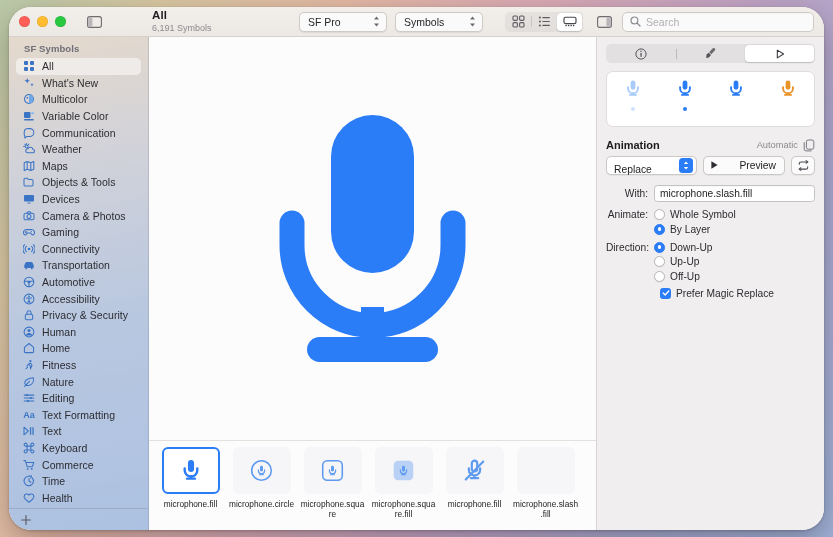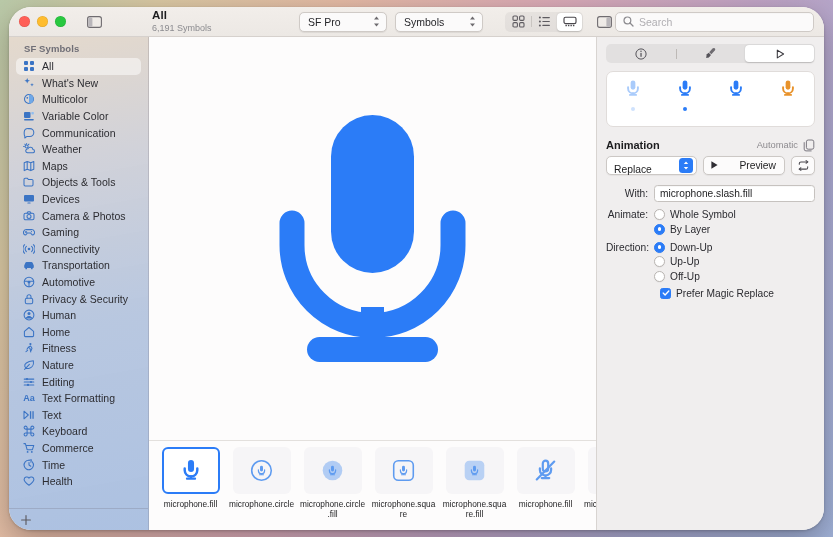--- a/index.html
+++ b/index.html
@@ -52,21 +52,21 @@
   }
   .popup .lbl { flex: 1; white-space: nowrap; }
   .chev-ud { width: 9px; height: 13px; flex: 0 0 9px; }
 
   .seg-group { display: flex; align-items: center; height: 20px; border-radius: 5px;
                background: rgba(0,0,0,.045); padding: 1px; gap: 0; }
   .seg-btn { width: 25px; height: 18px; border-radius: 4px; display: flex; align-items:center; justify-content:center; cursor: default; }
   .seg-btn.on { background: #fff; box-shadow: 0 .5px 1.5px rgba(0,0,0,.17); }
   .seg-div { width: .5px; height: 11px; background: #c9c5c1; }
 
-  .tb-right { width: 231px; display: flex; align-items: center; padding-right: 10px; }
+  .tb-right { width: 231px; display: flex; align-items: center; gap: 7px; padding-right: 10px; }
   .insp-toggle { width: 22px; height: 18px; display:flex; align-items:center; justify-content:center; cursor: default; }
   .search {
     flex: 1; height: 20px; border-radius: 5px; background: #fbfafa;
     border: .5px solid #cfcac6; display: flex; align-items: center; gap: 5px;
     padding: 0 7px; box-shadow: inset 0 .5px 1px rgba(0,0,0,.03);
   }
   .search input {
     border: 0; outline: 0; background: transparent; font-size: 10.5px;
     color: #26262a; font-family: inherit; width: 100%;
   }
@@ -438,20 +438,30 @@
                   <circle cx="6" cy="6" r="4.8" stroke="#3b74c4" fill="none" stroke-width="1.05" stroke-linecap="round" stroke-linejoin="round"></circle>
                   <circle cx="6" cy="6" r="1.5" fill="#3b74c4"></circle>
                   <path d="M1.5 5.2h3.1M7.4 5.2h3.1M6 7.5v3.2" stroke="#3b74c4" fill="none" stroke-width="1.05" stroke-linecap="round" stroke-linejoin="round"></path>
                 </svg>
               </span>
               <span class="sb-lbl">Automotive</span>
             </div>
             <div class="sb-item">
               <span class="sb-ico">
                 <svg width="12" height="12" viewBox="0 0 12 12">
+                  <circle cx="6" cy="6" r="4.9" stroke="#3b74c4" fill="none" stroke-width="1.05" stroke-linecap="round" stroke-linejoin="round"></circle>
+                  <circle cx="6" cy="3.3" r=".85" fill="#3b74c4"></circle>
+                  <path d="M3.4 4.9h5.2M6 5.1v2.2l-1.2 2.4M6 7.3l1.2 2.4" stroke="#3b74c4" fill="none" stroke-width="1.05" stroke-linecap="round" stroke-linejoin="round"></path>
+                </svg>
+              </span>
+              <span class="sb-lbl">Accessibility</span>
+            </div>
+            <div class="sb-item">
+              <span class="sb-ico">
+                <svg width="12" height="12" viewBox="0 0 12 12">
                   <rect x="2.3" y="5.2" width="7.4" height="5.6" rx="1.5" stroke="#3b74c4" fill="none" stroke-width="1.05" stroke-linecap="round" stroke-linejoin="round"></rect>
                   <path d="M4 5.2V3.8a2 2 0 0 1 4 0v1.4" stroke="#3b74c4" fill="none" stroke-width="1.05" stroke-linecap="round" stroke-linejoin="round"></path>
                 </svg>
               </span>
               <span class="sb-lbl">Privacy &amp; Security</span>
             </div>
             <div class="sb-item">
               <span class="sb-ico">
                 <svg width="12" height="12" viewBox="0 0 12 12">
                   <circle cx="6" cy="6" r="4.9" stroke="#3b74c4" fill="none" stroke-width="1.05" stroke-linecap="round" stroke-linejoin="round"></circle>
@@ -604,34 +614,20 @@
     <rect x="11.2" y="14.6" width="1.6" height="2.6" fill="#5e9bf0"></rect>
     <rect x="7.6" y="16.6" width="8.8" height="1.9" rx=".95" fill="#5e9bf0"></rect>
                 </g>
               </svg>
             </div>
             <div class="cell-lbl">microphone.circle</div>
           </div>
           <div class="cell">
             <div class="tile">
               <svg width="25" height="23" viewBox="0 0 24 22">
-                <circle cx="12" cy="11" r="9.4" fill="#5e9bf0" opacity=".45"></circle>
-                <g transform="translate(12 11) scale(.55) translate(-12 -10)">
-                  <rect x="9.4" y="1.6" width="5.2" height="10.2" rx="2.6" fill="#5e9bf0"></rect>
-    <path d="M6.6 8.9v1.5a5.4 5.4 0 0 0 10.8 0V8.9" fill="none" stroke="#5e9bf0" stroke-width="2.1" stroke-linecap="round"></path>
-    <rect x="11.2" y="14.6" width="1.6" height="2.6" fill="#5e9bf0"></rect>
-    <rect x="7.6" y="16.6" width="8.8" height="1.9" rx=".95" fill="#5e9bf0"></rect>
-                </g>
-              </svg>
-            </div>
-            <div class="cell-lbl">microphone.circle.fill</div>
-          </div>
-          <div class="cell">
-            <div class="tile">
-              <svg width="25" height="23" viewBox="0 0 24 22">
                 <rect x="2.6" y="1.6" width="18.8" height="18.8" rx="4.4" fill="none" stroke="#5e9bf0" stroke-width="1.5"></rect>
                 <g transform="translate(12 11) scale(.55) translate(-12 -10)">
                   <rect x="9.4" y="1.6" width="5.2" height="10.2" rx="2.6" fill="#5e9bf0"></rect>
     <path d="M6.6 8.9v1.5a5.4 5.4 0 0 0 10.8 0V8.9" fill="none" stroke="#5e9bf0" stroke-width="2.1" stroke-linecap="round"></path>
     <rect x="11.2" y="14.6" width="1.6" height="2.6" fill="#5e9bf0"></rect>
     <rect x="7.6" y="16.6" width="8.8" height="1.9" rx=".95" fill="#5e9bf0"></rect>
                 </g>
               </svg>
             </div>
             <div class="cell-lbl">microphone.square</div>

